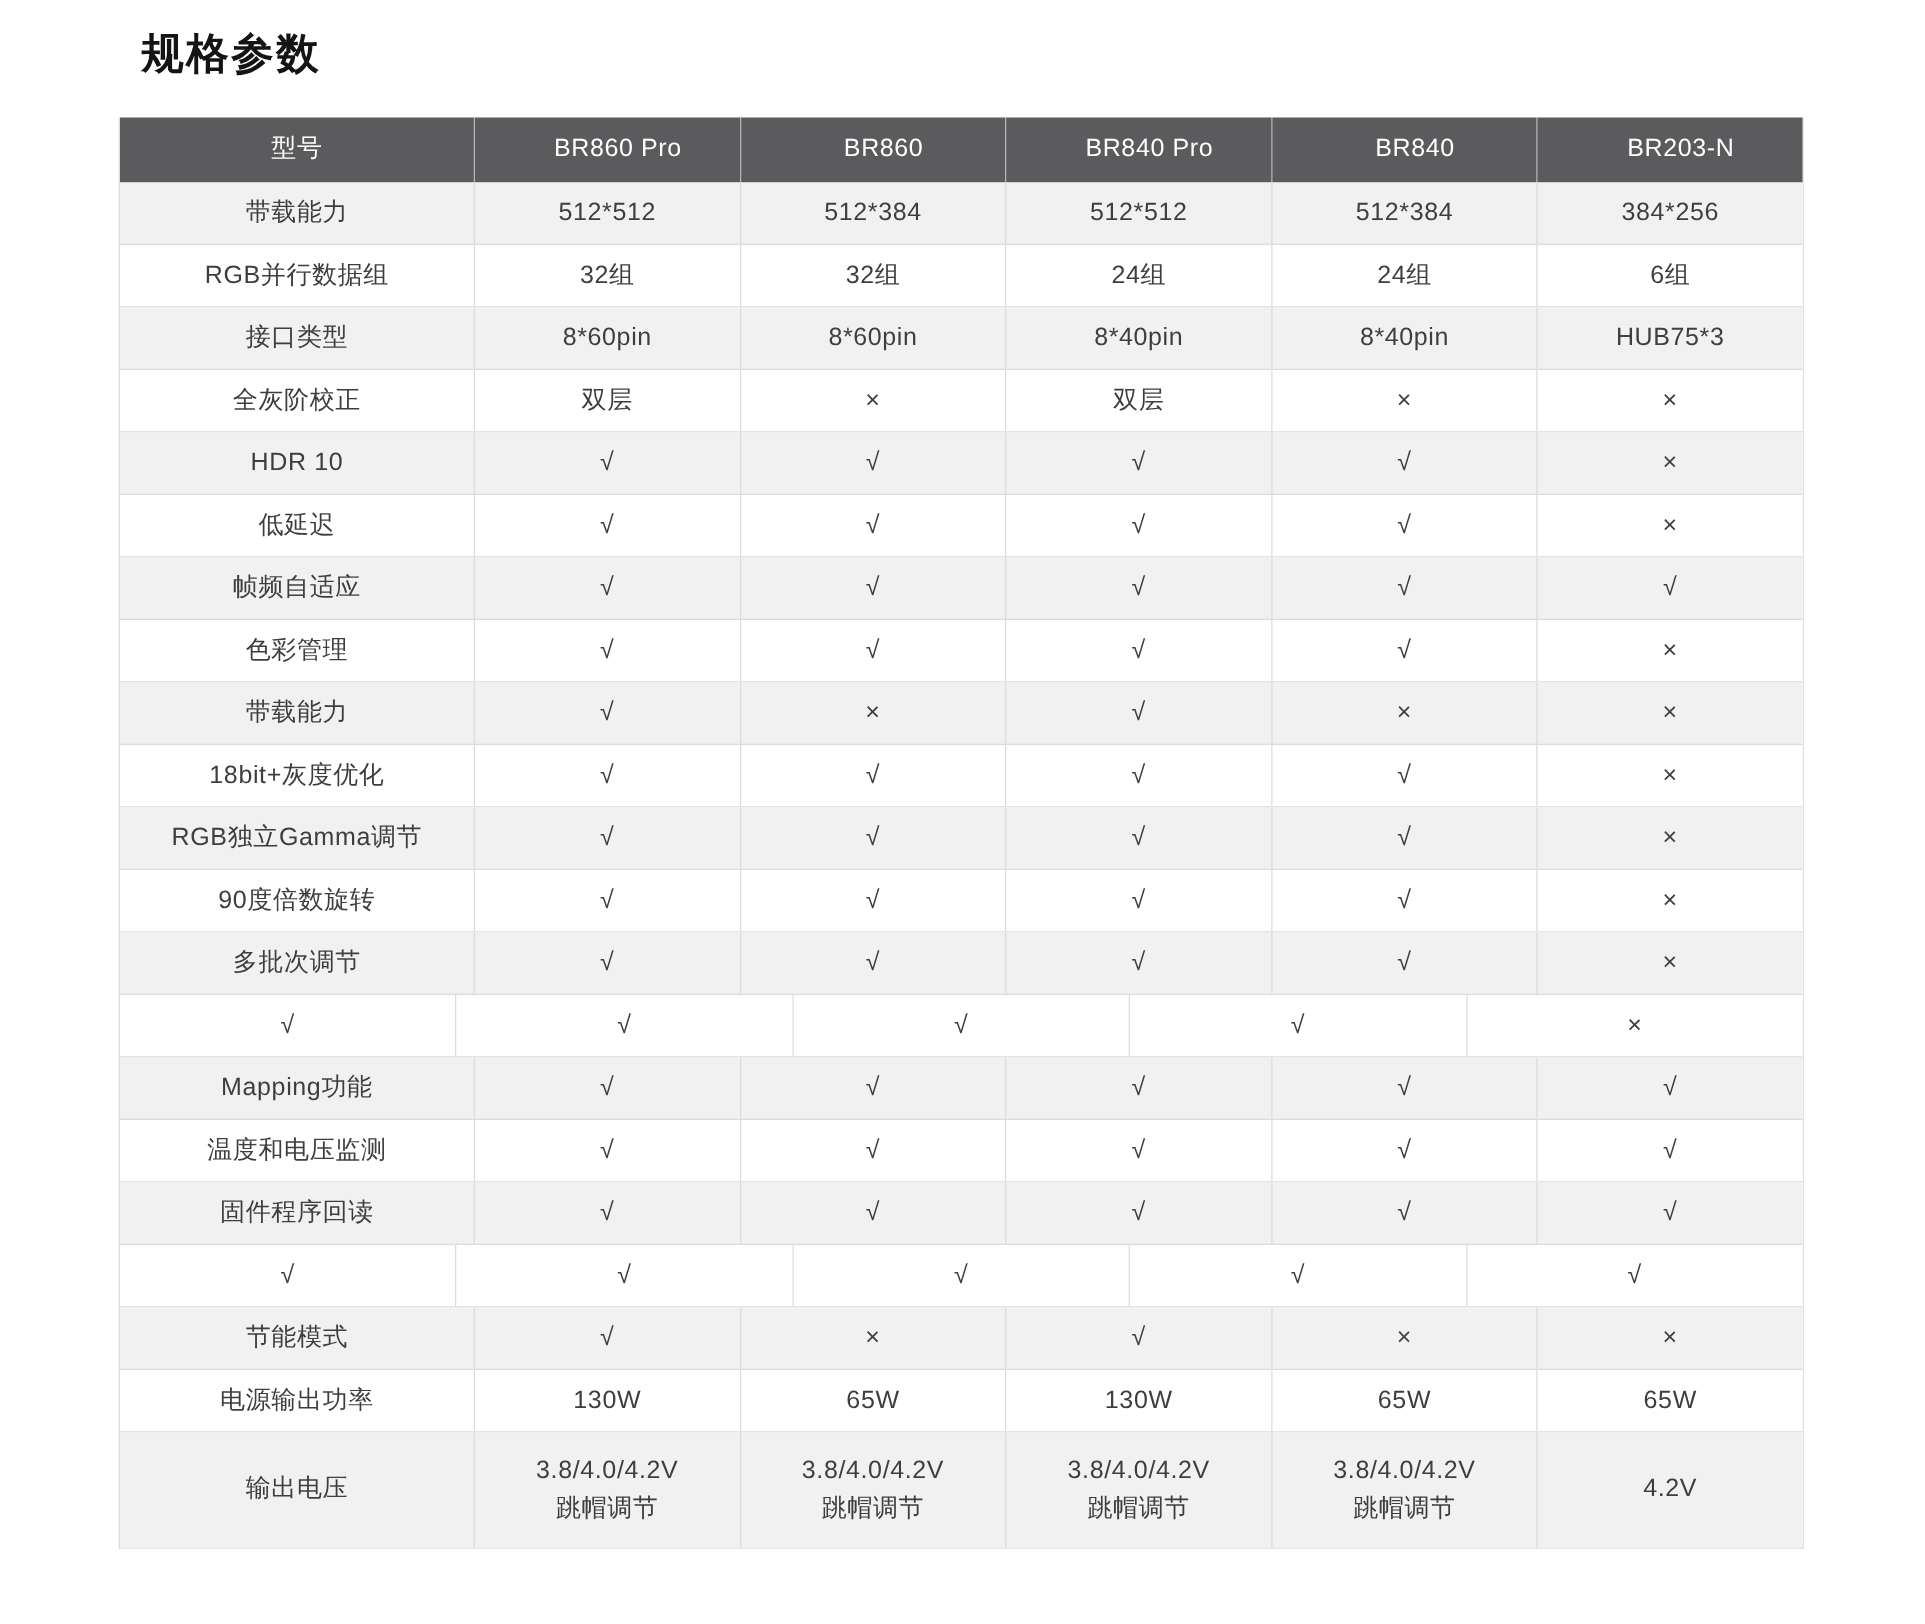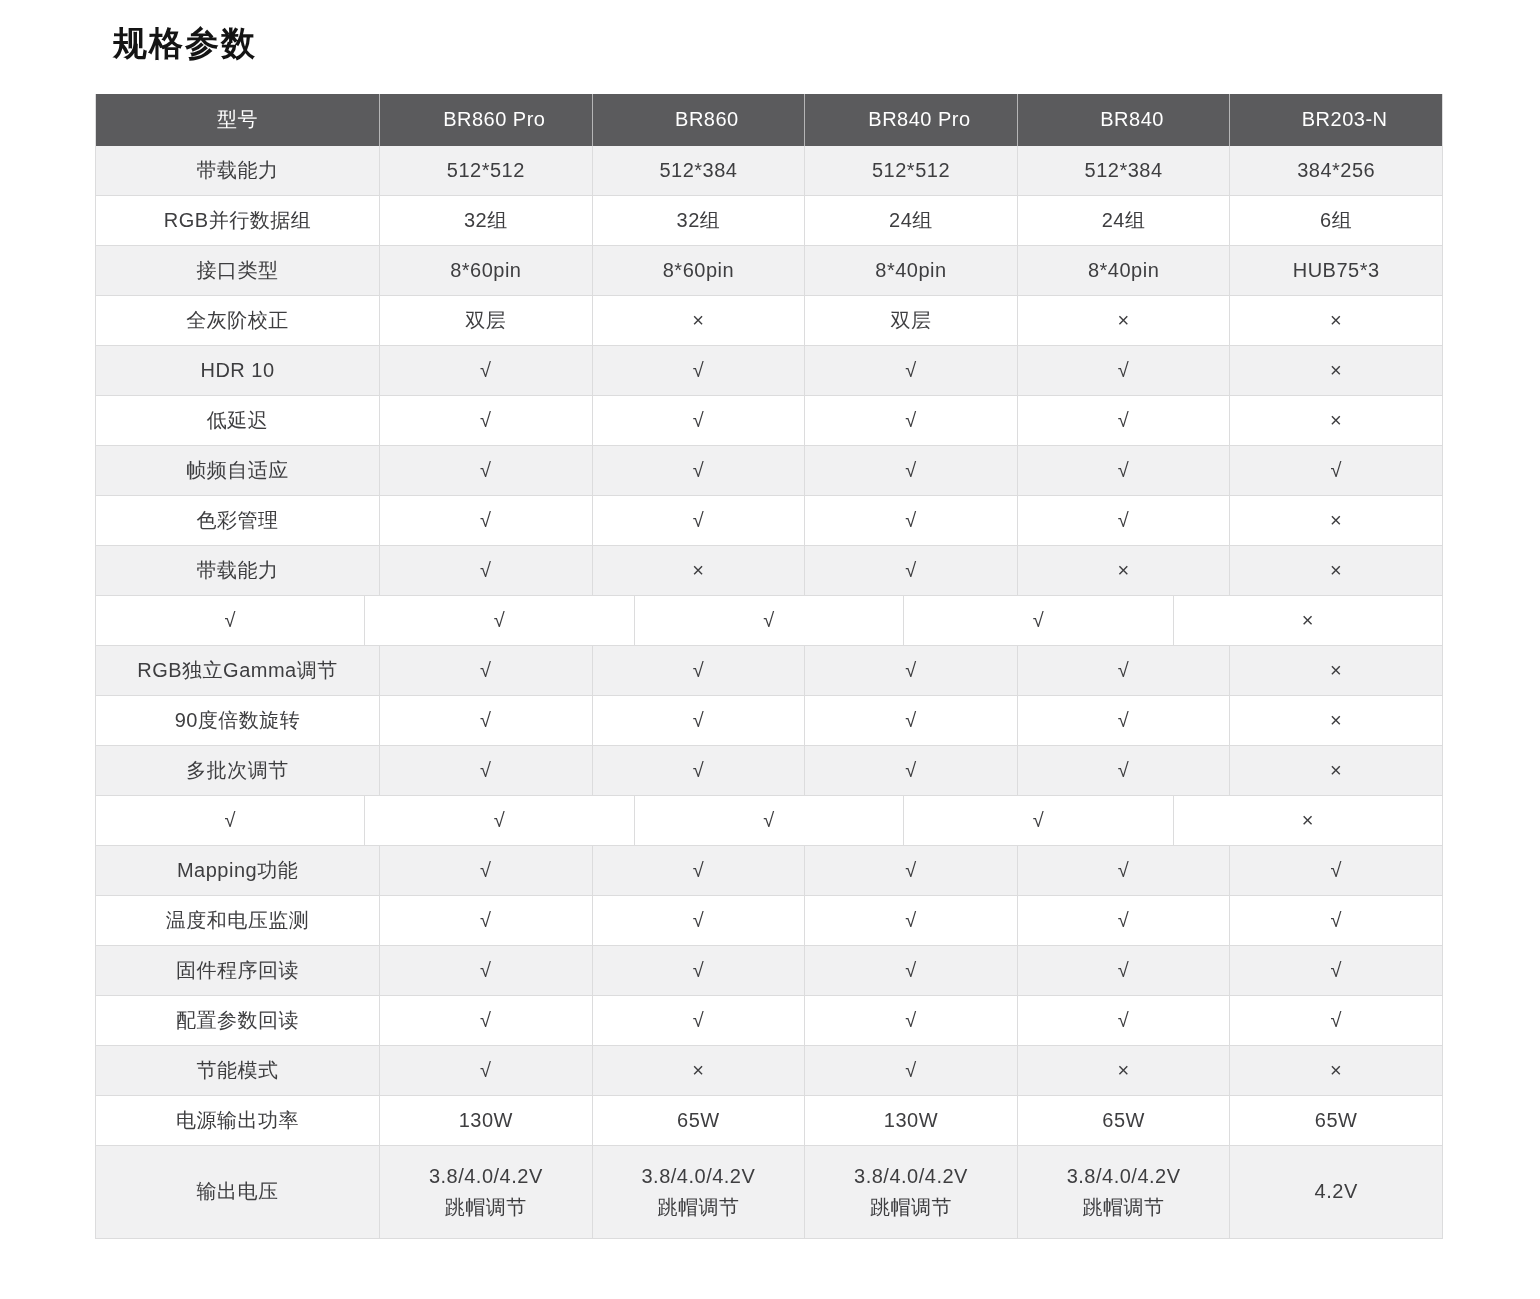--- a/index.html
+++ b/index.html
@@ -35,21 +35,21 @@
     border-bottom:1px solid var(--border);
   }
   .row{
     display:flex;
     align-items:stretch;
     height:50px;
     background:#ffffff;
     border-bottom:1px solid var(--border);
   }
   .row:last-child{border-bottom:none;}
-  .row.stripe{background:var(--stripe-bg);justify-content:center;}
+  .row.stripe{background:var(--stripe-bg);}
   .row.tall{height:92px;}
   .row.header{
     height:52px;
     background:var(--header-bg);
     color:var(--header-text);
     border-bottom:none;
     font-size:22px;
   }
   .cell{
     display:flex;
@@ -150,20 +150,21 @@
         </div>
         <div class="row stripe">
           <div class="cell label">带载能力</div>
           <div class="cell value">√</div>
           <div class="cell value">×</div>
           <div class="cell value">√</div>
           <div class="cell value">×</div>
           <div class="cell value">×</div>
         </div>
         <div class="row">
+          <div class="cell label">18bit+灰度优化</div>
           <div class="cell value">√</div>
           <div class="cell value">√</div>
           <div class="cell value">√</div>
           <div class="cell value">√</div>
           <div class="cell value">×</div>
         </div>
         <div class="row stripe">
           <div class="cell label">RGB独立Gamma调节</div>
           <div class="cell value">√</div>
           <div class="cell value">√</div>
@@ -212,21 +213,20 @@
         </div>
         <div class="row stripe">
           <div class="cell label">固件程序回读</div>
           <div class="cell value">√</div>
           <div class="cell value">√</div>
           <div class="cell value">√</div>
           <div class="cell value">√</div>
           <div class="cell value">√</div>
         </div>
         <div class="row">
-          <div class="cell label">配置参数回读</div>
           <div class="cell value">√</div>
           <div class="cell value">√</div>
           <div class="cell value">√</div>
           <div class="cell value">√</div>
           <div class="cell value">√</div>
         </div>
         <div class="row stripe">
           <div class="cell label">节能模式</div>
           <div class="cell value">√</div>
           <div class="cell value">×</div>

